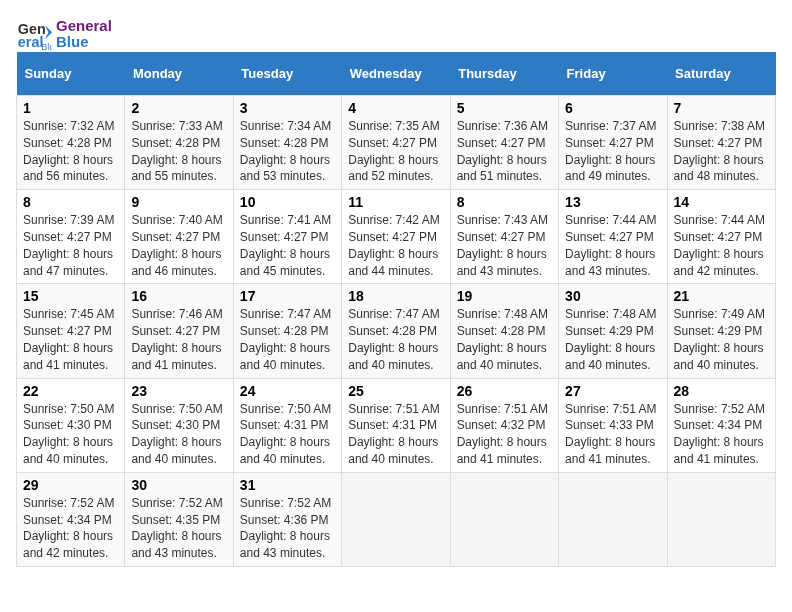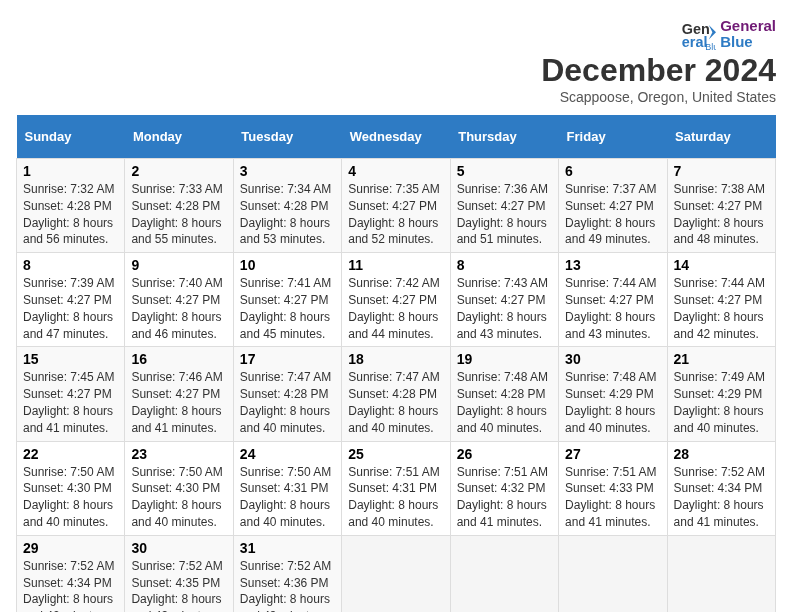--- a/index.html
+++ b/index.html
@@ -6,23 +6,21 @@
     body {
       font-family: Arial, sans-serif;
       background: #fff;
       width: 792px;
       min-height: 612px;
       padding: 16px;
     }
     .header-area {
       display: flex;
       justify-content: space-between;
-      align-items: flex-end;
-      margin-bottom: 10px;
-      flex-direction: column;
+      align-items: center;
     }
     .logo-area {
       display: flex;
       align-items: center;
     }
     .logo-icon {
       width: 36px;
       height: 36px;
       margin-right: 4px;
     }
@@ -85,24 +83,20 @@
       <text x="2" y="20" font-size="16" font-weight="bold" fill="#333">Gen</text>
       <text x="2" y="34" font-size="16" font-weight="bold" fill="#2e7bc4">eral</text>
       <polygon points="32,10 40,18 32,26 36,18" fill="#2e7bc4"></polygon>
       <text x="28" y="38" font-size="10" fill="#2e7bc4">Blue</text>
     </svg>
     <div>
       <div style="font-size:15px;font-weight:bold;color:#701a75;line-height:1.1;">General</div>
       <div style="font-size:15px;font-weight:bold;color:#2e7bc4;line-height:1.1;">Blue</div>
     </div>
   </div>
-  <div class="title-area">
-    <div class="main-title">December 2024</div>
-    <div class="subtitle">Scappoose, Oregon, United States</div>
-  </div>
 </div>
 
 <table>
   <thead>
     <tr id="weekday-header">
     <th>Sunday</th>
         <th>Monday</th>
         <th>Tuesday</th>
         <th>Wednesday</th>
         <th>Thursday</th>

